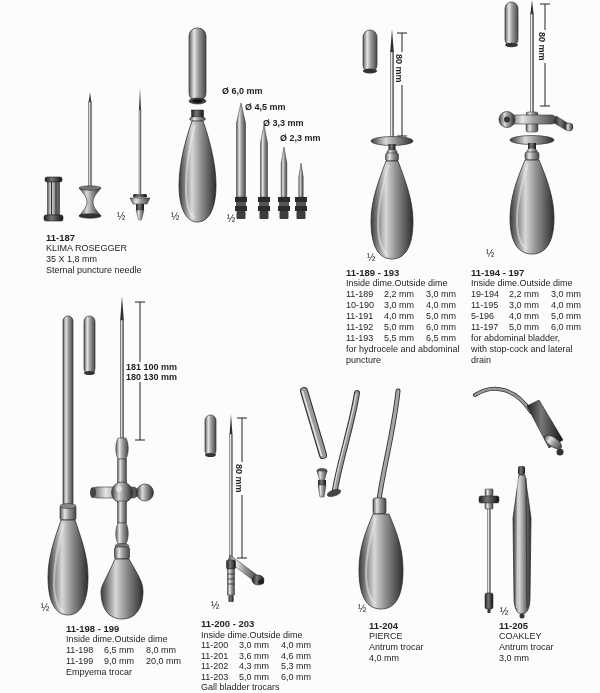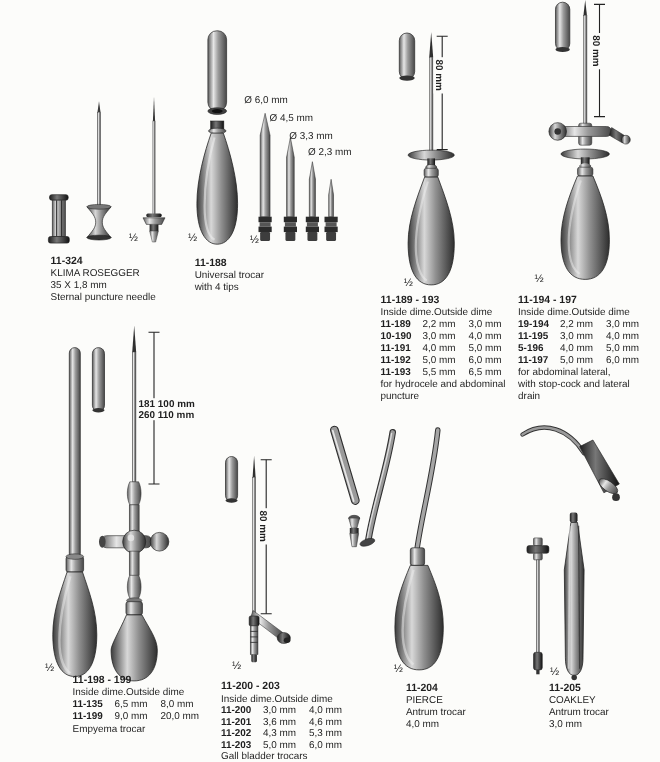--- a/index.html
+++ b/index.html
@@ -4,27 +4,27 @@
 <style>
   *{margin:0;padding:0;box-sizing:border-box}
   html,body{width:600px;height:693px}
   body{font-family:"Liberation Sans",sans-serif;background:#fcfcfa;position:relative;overflow:hidden;color:#222}
   .page{position:absolute;left:0;top:0;width:600px;height:693px;background:#fcfcfa}
   .group{position:absolute}
   .abs{position:absolute}
   .cap{position:absolute;font-size:9px;line-height:11px;color:#1f1f1f;white-space:nowrap}
   .cap .code{font-weight:bold;font-size:9.5px}
   .trow{display:flex;white-space:nowrap}
-  .c1{width:38px;font-weight:bold}
+  .c1{width:38px;font-weight:normal}
   .c2{width:42px}
   .note{white-space:nowrap}
   .scale{position:absolute;font-size:10px;color:#1f1f1f}
   .dimlabel{position:absolute;font-size:9px;font-weight:bold;color:#1f1f1f;background:#fcfcfa;line-height:10px}
   .dimlabel.vert{writing-mode:vertical-rl;padding:2px 0}
-  .tiplabel{position:absolute;font-size:9px;font-weight:normal;color:#1f1f1f;white-space:nowrap}
+  .tiplabel{position:absolute;font-size:9px;font-weight:bold;color:#1f1f1f;white-space:nowrap}
   svg{display:block}
 </style>
 </head>
 <body>
 
 <div class="page">
 
 <svg style="position:absolute;width:0;height:0" aria-hidden="true">
   <defs>
     <linearGradient id="gm" x1="0" y1="0" x2="1" y2="0">
@@ -61,21 +61,21 @@
     <ellipse cx="55" cy="136" rx="11" ry="2.2" fill="#333" stroke="#111" stroke-width="0.5"></ellipse>
     <polygon points="105,8 106,30 104,30" fill="#333"></polygon>
     <rect x="104" y="30" width="2" height="85" fill="url(#gm)" stroke="#444" stroke-width="0.4"></rect>
     <rect x="98" y="114" width="14" height="3.5" rx="1.5" fill="url(#gdk)"></rect>
     <path d="M95,118 L115,118 L112,124 L98,124 Z" fill="url(#gm)" stroke="#222" stroke-width="0.5"></path>
     <rect x="101" y="124" width="8" height="6" fill="url(#gdk)"></rect>
     <polygon points="101,130 109,130 106.5,140 103.5,140" fill="url(#gm)" stroke="#333" stroke-width="0.4"></polygon>
   </svg>
   <span class="scale" style="left:82px;top:131px">½</span>
   <div class="cap" style="left:11px;top:152px">
-    <div class="code">11-324</div>
+    <div class="code">11-187</div>
     <div>KLIMA ROSEGGER</div>
     <div>35 X 1,8 mm</div>
     <div>Sternal puncture needle</div>
   </div>
 </div>
 
 <div class="group" style="left:168px;top:25px;width:165px;height:250px">
   <svg class="abs" style="left:0;top:0" width="150" height="200" viewBox="0 0 150 200">
     <rect x="21" y="3" width="17" height="73" rx="8" fill="url(#gm)" stroke="#333" stroke-width="0.7"></rect>
     <ellipse cx="29.5" cy="76" rx="8.5" ry="3" fill="#404040" stroke="#222" stroke-width="0.6"></ellipse>
@@ -104,25 +104,20 @@
         <rect x="128" y="177" width="10" height="4" fill="#555"></rect>
     <rect x="127" y="181" width="12" height="5" fill="#2b2b2b"></rect>
         <rect x="128.5" y="186" width="9" height="8" rx="1" fill="#3d3d3d"></rect>
   </svg>
   <span class="tiplabel" style="left:54px;top:61px">Ø 6,0 mm</span>
   <span class="tiplabel" style="left:77px;top:77px">Ø 4,5 mm</span>
   <span class="tiplabel" style="left:95px;top:93px">Ø 3,3 mm</span>
   <span class="tiplabel" style="left:112px;top:108px">Ø 2,3 mm</span>
   <span class="scale" style="left:3px;top:186px">½</span>
   <span class="scale" style="left:59px;top:188px">½</span>
-  <div class="cap" style="left:9px;top:209px">
-    <div class="code">11-188</div>
-    <div>Universal trocar</div>
-    <div>with 4 tips</div>
-  </div>
 </div>
 
 <div class="group" style="left:343px;top:24px;width:125px;height:350px">
   <svg class="abs" style="left:0;top:0" width="120" height="240" viewBox="0 0 120 240">
     <rect x="20" y="6" width="14" height="42" rx="7" fill="url(#gm)" stroke="#333" stroke-width="0.7"></rect>
     <ellipse cx="27" cy="47" rx="7" ry="2.4" fill="#333"></ellipse>
     <polygon points="49,5 50.8,28 47.2,28" fill="#2f2f2f"></polygon>
     <rect x="47.6" y="28" width="3" height="88" fill="url(#gm)" stroke="#444" stroke-width="0.4"></rect>
     <ellipse cx="49" cy="117" rx="21" ry="4.5" fill="url(#gb)" stroke="#222" stroke-width="0.6"></ellipse>
     <rect x="45.5" y="120" width="7" height="7" fill="url(#gdk)"></rect>
@@ -213,21 +208,21 @@
     <div class="trow">
           <span class="c1">5-196</span>
           <span class="c2">4,0 mm</span>
           <span>5,0 mm</span>
         </div>
     <div class="trow">
           <span class="c1">11-197</span>
           <span class="c2">5,0 mm</span>
           <span>6,0 mm</span>
         </div>
-    <div class="note">for  abdominal lateral,</div>
+    <div class="note">for  abdominal bladder,</div>
     <div class="note">with stop-cock and lateral</div>
     <div class="note">drain</div>
   </div>
 </div>
 
 <div class="group" style="left:28px;top:288px;width:170px;height:400px">
   <svg class="abs" style="left:0;top:0" width="165" height="335" viewBox="0 0 165 335">
     <rect x="35" y="28" width="10" height="192" rx="5" fill="url(#gm)" stroke="#333" stroke-width="0.7"></rect>
     <rect x="32" y="218" width="16" height="14" rx="2" fill="url(#gm)" stroke="#222" stroke-width="0.6"></rect>
     <ellipse cx="40" cy="218" rx="8" ry="2.5" fill="#888" stroke="#222" stroke-width="0.5"></ellipse>
@@ -250,28 +245,28 @@
     <rect x="86.5" y="259" width="15" height="12" rx="2" fill="url(#gm)" stroke="#222" stroke-width="0.6"></rect>
     <path d="M87,271 C80,287 73,298 73,303 C73,321 81,331 94,331 C107,331 115,321 115,303 C115,293 108,284 101,271 Z" fill="url(#gb)" stroke="#222" stroke-width="0.7"></path>
     <g stroke="#222" stroke-width="1">
       <line x1="112" y1="14" x2="112" y2="152"></line>
           <line x1="107" y1="14" x2="117" y2="14"></line>
           <line x1="107" y1="152" x2="117" y2="152"></line>
     </g>
   </svg>
   <span class="dimlabel" style="left:98px;top:74px">
     <span style="display:block">181 100 mm</span>
-    <span style="display:block">260 110 mm</span>
+    <span style="display:block">180 130 mm</span>
   </span>
   <span class="scale" style="left:13px;top:314px">½</span>
-  <div class="cap" style="left:38px;top:325px">
+  <div class="cap" style="left:38px;top:335px">
     <div class="code">11-198 - 199</div>
     <div>Inside dime.Outside dime</div>
     <div class="trow">
-          <span class="c1">11-135</span>
+          <span class="c1">11-198</span>
           <span class="c2">6,5 mm</span>
           <span>8,0 mm</span>
         </div>
     <div class="trow">
           <span class="c1">11-199</span>
           <span class="c2">9,0 mm</span>
           <span>20,0 mm</span>
         </div>
     <div>Empyema trocar</div>
   </div>

